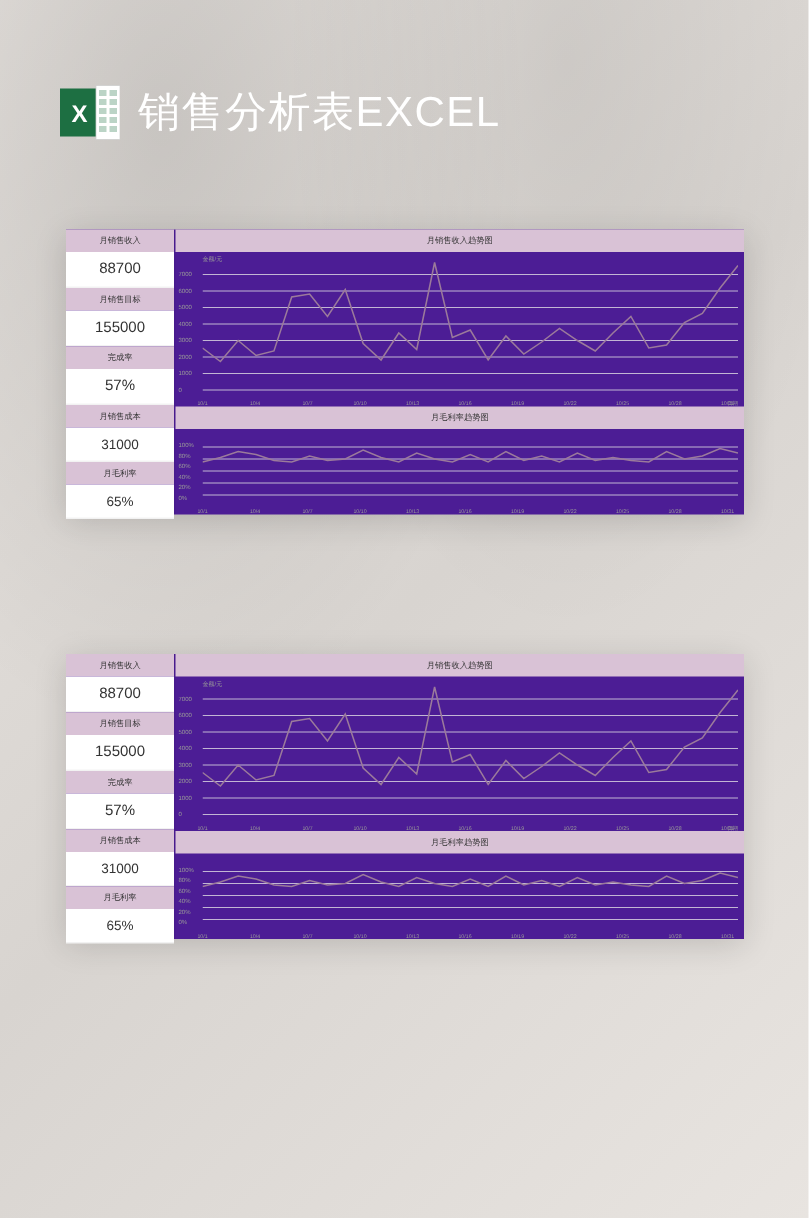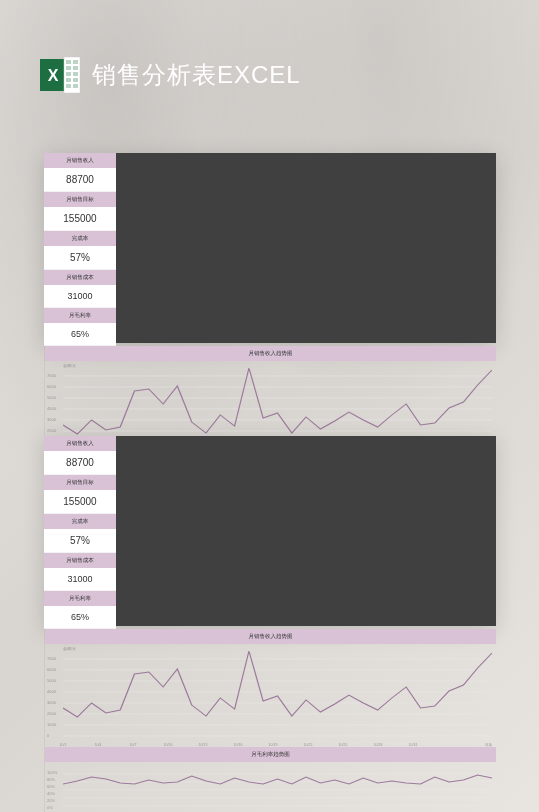--- a/index.html
+++ b/index.html
@@ -24,31 +24,30 @@
       left: 40px;
       display: flex;
       align-items: center;
       gap: 12px;
     }
     .excel-icon {
       width: 40px;
       height: 40px;
     }
     .header-title {
-      font-size: 24px;
+      font-size: 28px;
       color: #fff;
       font-weight: 400;
       letter-spacing: 1px;
     }
     .panel {
       position: absolute;
-      background: #404040;
+      background: #4c1d95;
       box-shadow: 0 4px 20px rgba(0,0,0,0.15);
       display: flex;
-      flex-direction: column;
     }
     .panel-1 { top: 153px; left: 44px; width: 452px; height: 190px; }
     .panel-2 { top: 436px; left: 44px; width: 452px; height: 190px; }
     .sidebar {
       width: 72px;
       display: flex;
       flex-direction: column;
       font-size: 6px;
     }
     .stat-label {

